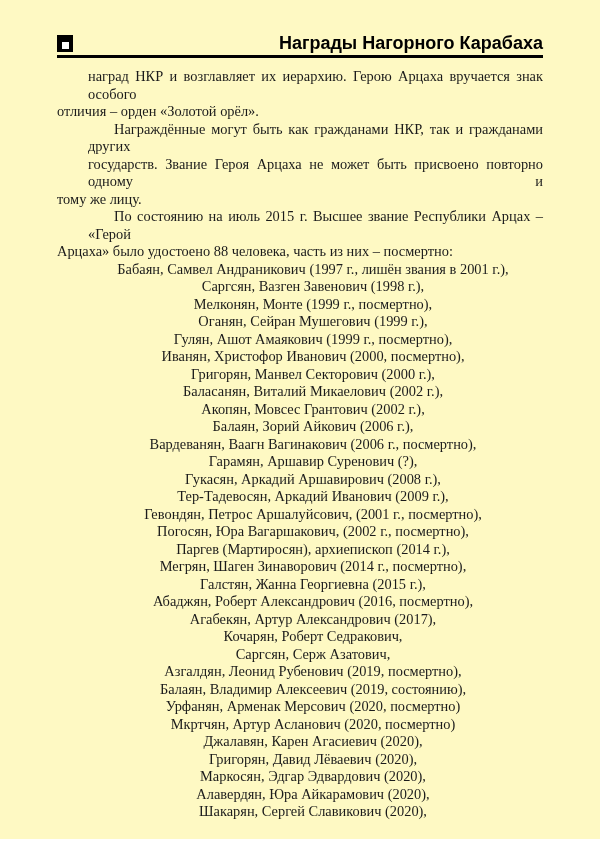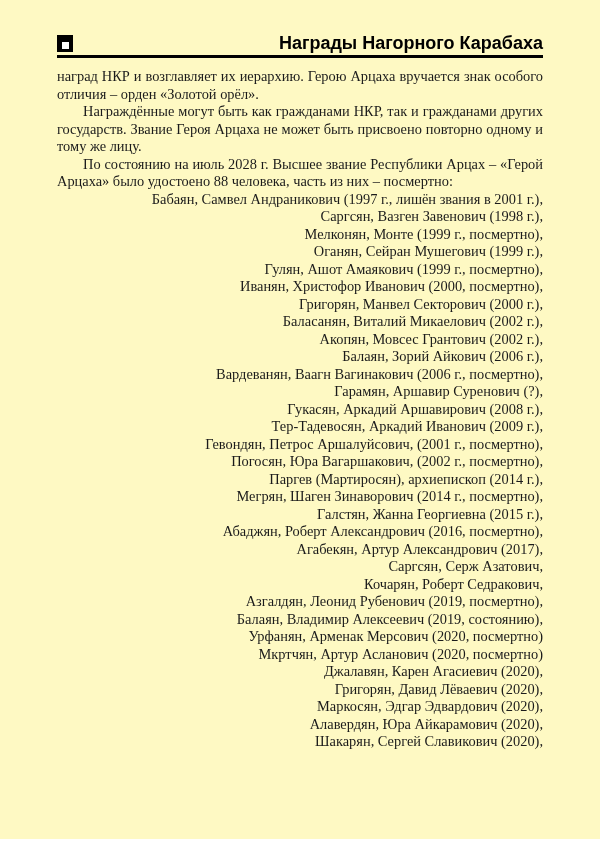--- a/index.html
+++ b/index.html
@@ -45,29 +45,30 @@
   .content {
     margin: 10px 57px 0 57px;
     font-size: 14.4px;
     line-height: 17.5px;
   }
   .para { margin: 0; }
   .jline {
     text-align: justify;
     text-align-last: justify;
     white-space: normal;
+    margin-left: 31px;
   }
   .jlast {
     text-align: right;
     text-align-last: left;
   }
   .indent { text-indent: 26px; }
   .list-item {
     padding-left: 26px;
-    text-align: right;
+    text-align: center;
     white-space: nowrap;
   }
 </style>
 </head>
 <body>
 
 <div class="page">
 
   <div class="header">
     <div class="page-box">
@@ -83,21 +84,21 @@
       <div class="jlast">отличия – орден «Золотой орёл».</div>
     </div>
 
     <div class="para">
       <div class="jline indent">Награждённые могут быть как гражданами НКР, так и гражданами других</div>
       <div class="jline">государств. Звание Героя Арцаха не может быть присвоено повторно одному и</div>
       <div class="jlast">тому же лицу.</div>
     </div>
 
     <div class="para">
-      <div class="jline indent">По состоянию на июль 2028 г. Высшее звание Республики Арцах – «Герой</div>
+      <div class="jline indent">По состоянию на июль 2015 г. Высшее звание Республики Арцах – «Герой</div>
       <div class="jlast">Арцаха» было удостоено 88 человека, часть из них – посмертно:</div>
     </div>
 
     <div>
         <div class="list-item">Бабаян, Самвел Андраникович (1997 г., лишён звания в 2001 г.),</div>
         <div class="list-item">Саргсян, Вазген Завенович (1998 г.),</div>
         <div class="list-item">Мелконян, Монте (1999 г., посмертно),</div>
         <div class="list-item">Оганян, Сейран Мушегович (1999 г.),</div>
         <div class="list-item">Гулян, Ашот Амаякович (1999 г., посмертно),</div>
         <div class="list-item">Иванян, Христофор Иванович (2000, посмертно),</div>
@@ -109,22 +110,22 @@
         <div class="list-item">Гарамян, Аршавир Суренович (?),</div>
         <div class="list-item">Гукасян, Аркадий Аршавирович (2008 г.),</div>
         <div class="list-item">Тер-Тадевосян, Аркадий Иванович (2009 г.),</div>
         <div class="list-item">Гевондян, Петрос Аршалуйсович, (2001 г., посмертно),</div>
         <div class="list-item">Погосян, Юра Вагаршакович, (2002 г., посмертно),</div>
         <div class="list-item">Паргев (Мартиросян), архиепископ (2014 г.),</div>
         <div class="list-item">Мегрян, Шаген Зинаворович (2014 г., посмертно),</div>
         <div class="list-item">Галстян, Жанна Георгиевна (2015 г.),</div>
         <div class="list-item">Абаджян, Роберт Александрович (2016, посмертно),</div>
         <div class="list-item">Агабекян, Артур Александрович (2017),</div>
+        <div class="list-item">Кочарян, Роберт Седракович,</div>
         <div class="list-item">Саргсян, Серж Азатович,</div>
-        <div class="list-item">Кочарян, Роберт Седракович,</div>
         <div class="list-item">Азгалдян, Леонид Рубенович (2019, посмертно),</div>
         <div class="list-item">Балаян, Владимир Алексеевич (2019, состоянию),</div>
         <div class="list-item">Урфанян, Арменак Мерсович (2020, посмертно)</div>
         <div class="list-item">Мкртчян, Артур Асланович (2020, посмертно)</div>
         <div class="list-item">Джалавян, Карен Агасиевич (2020),</div>
         <div class="list-item">Григорян, Давид Лёваевич (2020),</div>
         <div class="list-item">Маркосян, Эдгар Эдвардович (2020),</div>
         <div class="list-item">Алавердян, Юра Айкарамович (2020),</div>
         <div class="list-item">Шакарян, Сергей Славикович (2020),</div>
       </div>

